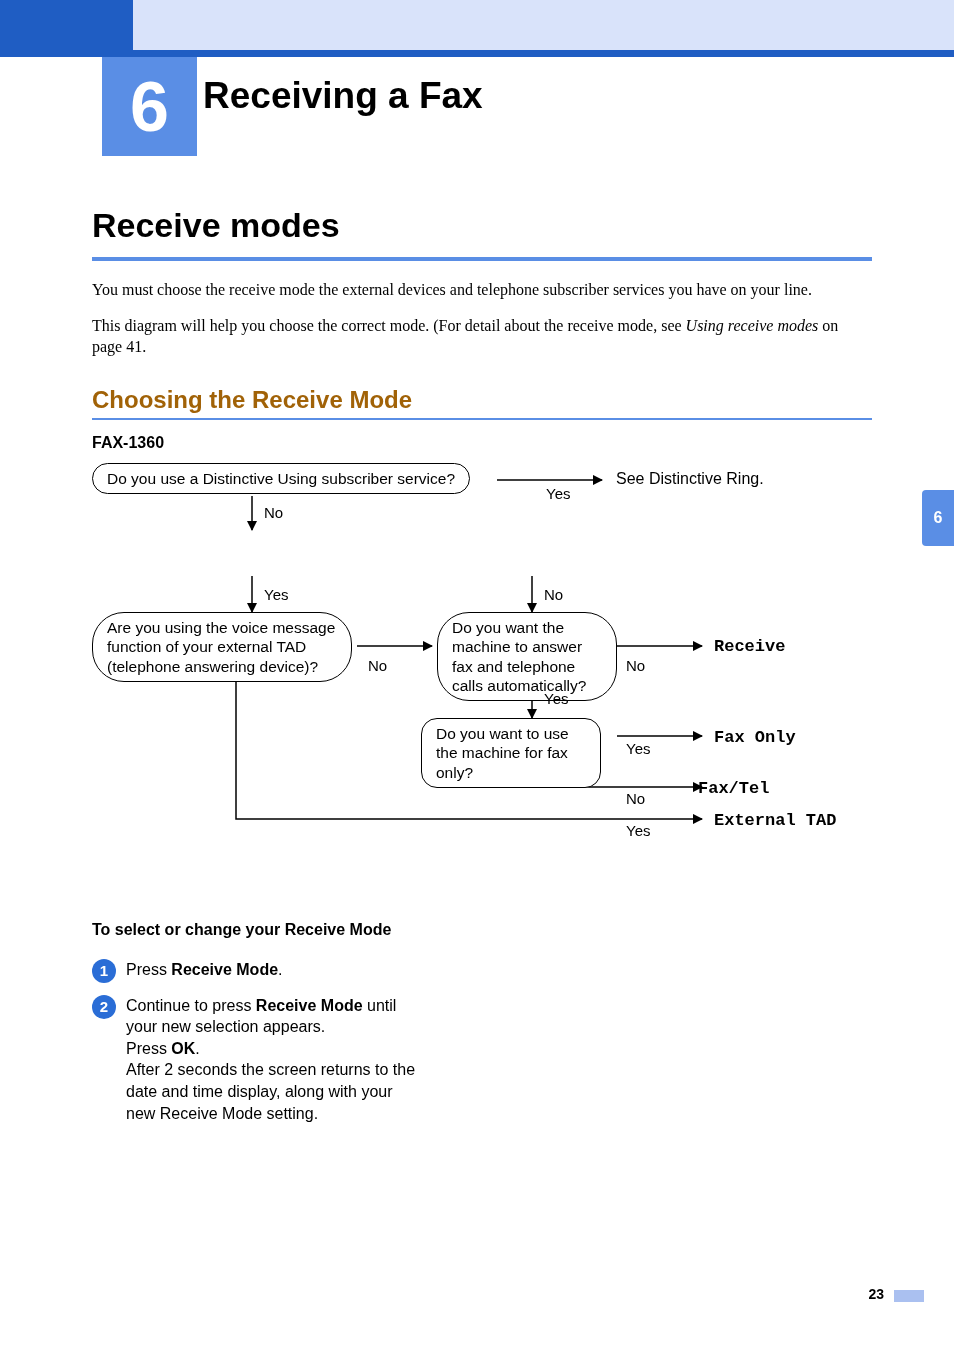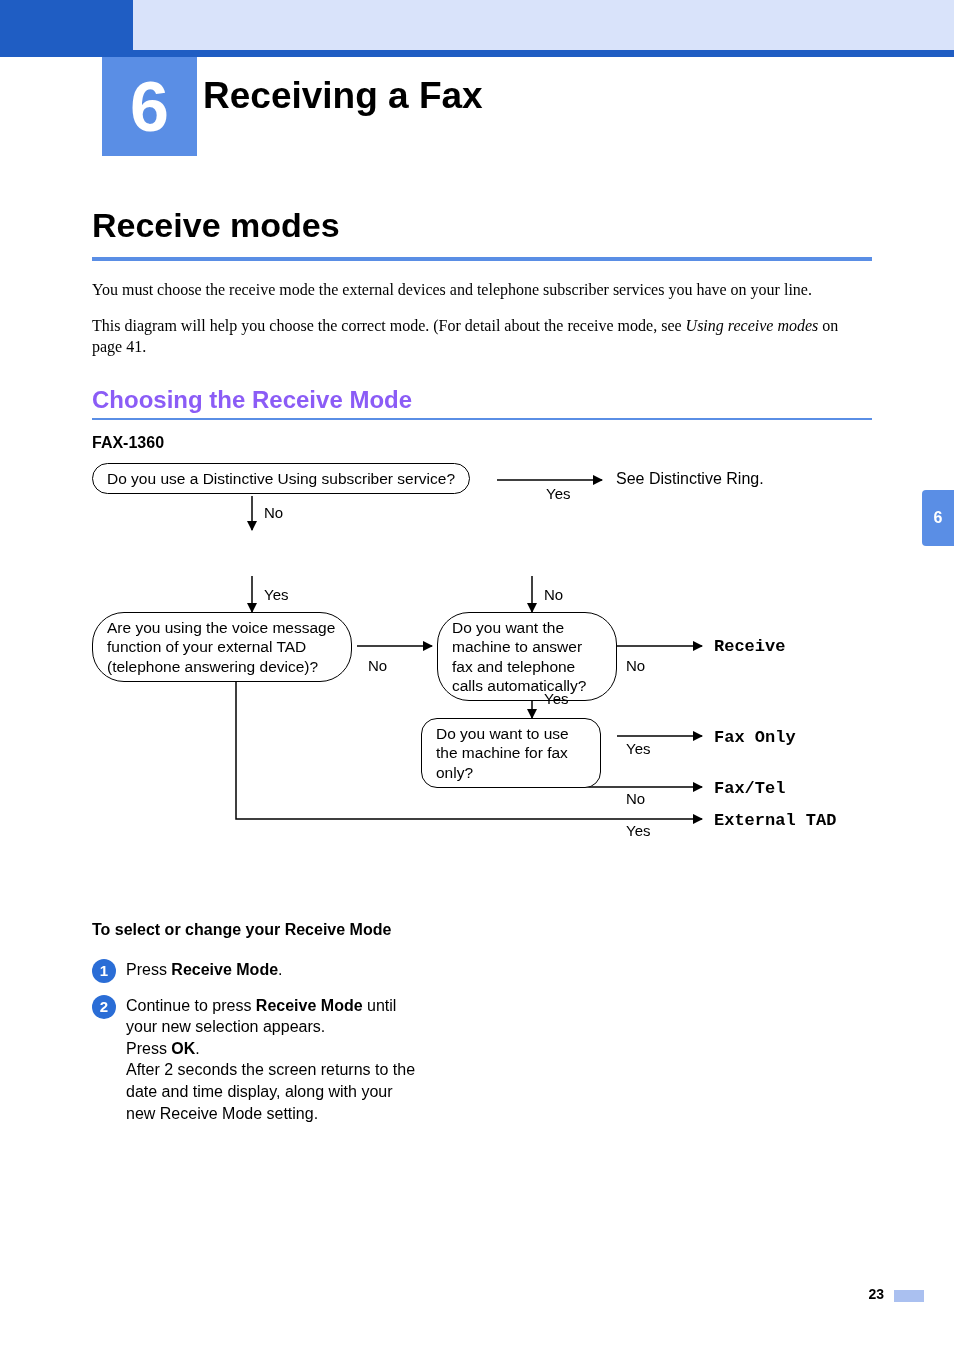--- a/index.html
+++ b/index.html
@@ -73,21 +73,21 @@
   .para {
     font-size: 16px;
     line-height: 1.35;
     margin-bottom: 14px;
     font-family: Liberation Serif, serif;
   }
   .ital { font-style: italic; }
   .h2 {
     font-size: 24px;
     font-weight: bold;
-    color: #8b5cf6;
+    color: #a16207;
     margin-top: 28px;
     margin-bottom: 4px;
   }
   .h2-rule {
     height: 2px;
     background: #5a8ee5;
     margin-bottom: 14px;
   }
   .model {
     font-size: 16px;
@@ -270,21 +270,21 @@
     <div class="node" style="left:345px;top:150px;width:180px;border-radius:32px;">Do you want the machine to answer fax and telephone calls automatically?</div>
     <div class="flow-label" style="left:534px;top:195px;">No</div>
     <div class="result-mono" style="left:622px;top:175px;">Receive</div>
     <div class="flow-label" style="left:452px;top:228px;">Yes</div>
 
     <div class="node" style="left:329px;top:256px;width:180px;border-radius:16px;">Do you want to use the machine for fax only?</div>
     <div class="flow-label" style="left:534px;top:278px;">Yes</div>
     <div class="result-mono" style="left:622px;top:266px;">Fax Only</div>
 
     <div class="flow-label" style="left:534px;top:328px;">No</div>
-    <div class="result-mono" style="left:622px;top:317px;">Fax/Tel</div>
+    <div class="result-mono" style="left:606px;top:317px;">Fax/Tel</div>
 
     <div class="flow-label" style="left:534px;top:360px;">Yes</div>
     <div class="result-mono" style="left:622px;top:349px;">External TAD</div>
 
   </div>
 
   <div class="steps-heading">To select or change your Receive Mode</div>
 
   <div class="step-row">
     <div class="step-badge badge1">1</div>

